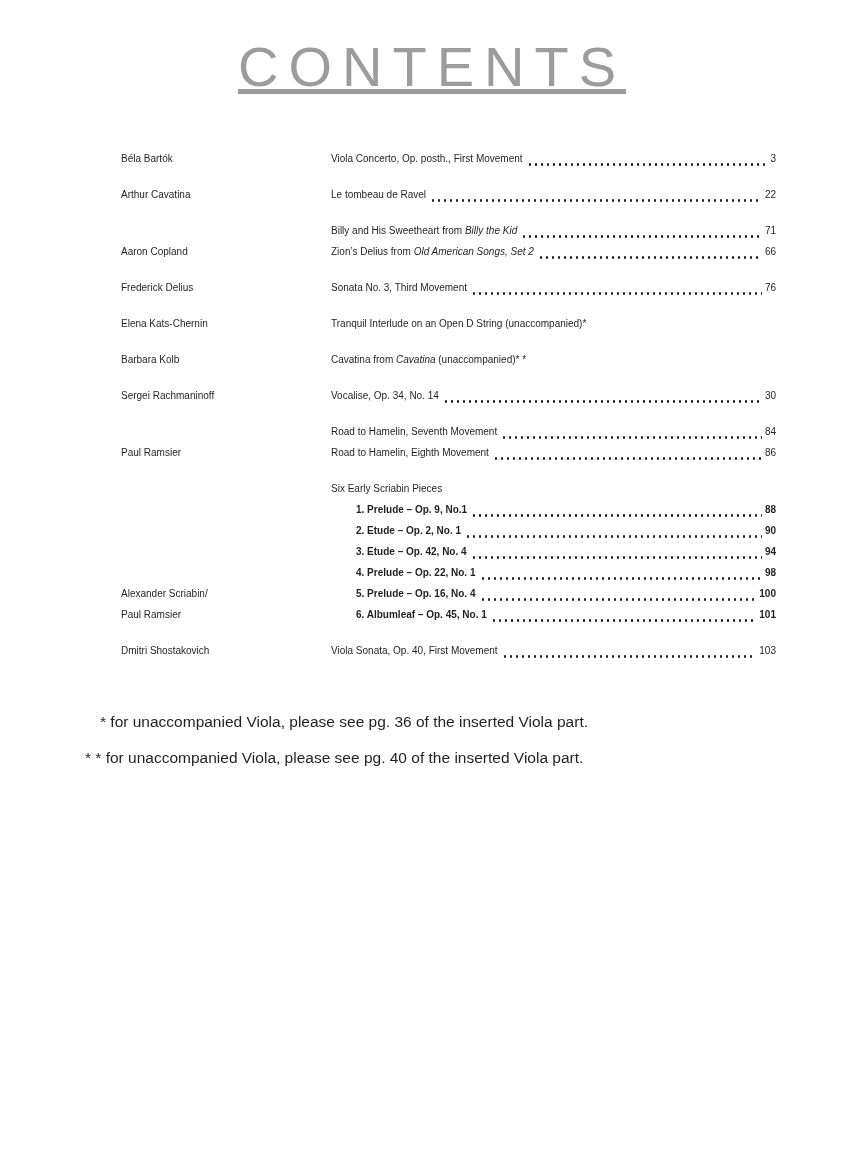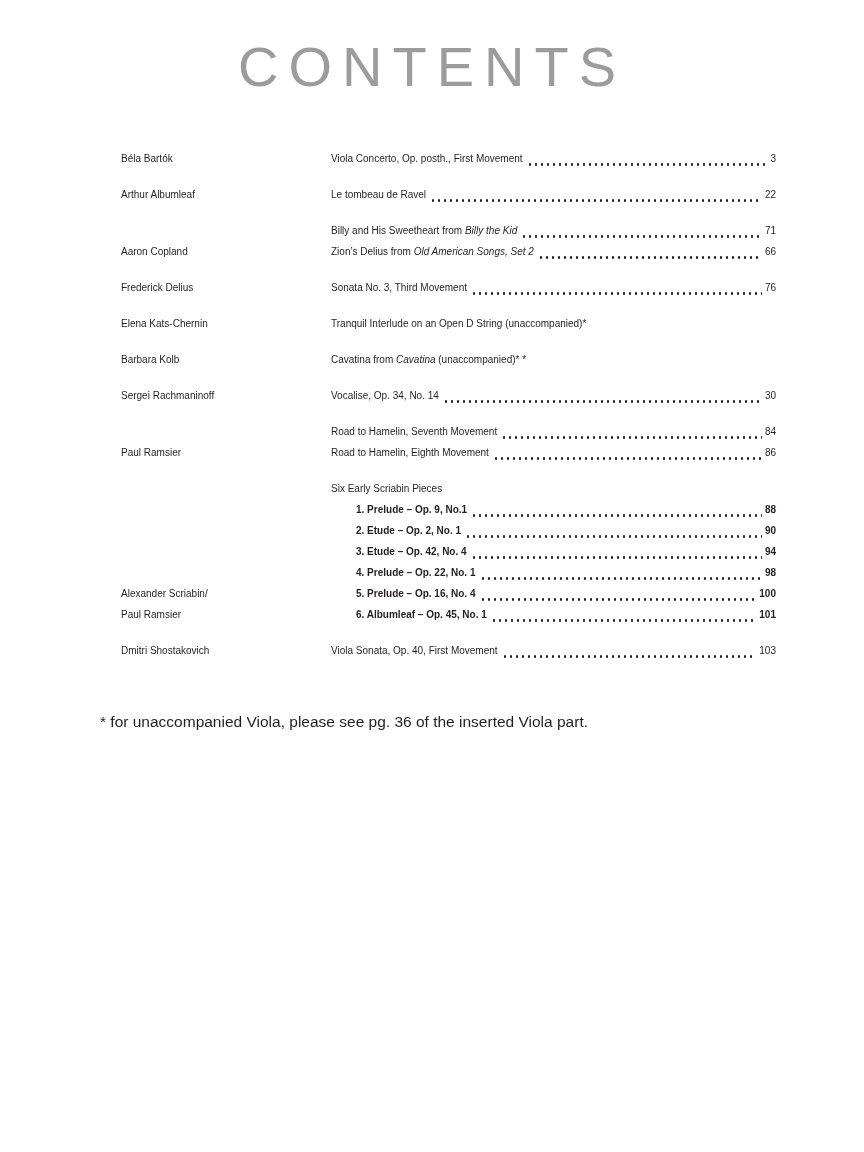--- a/index.html
+++ b/index.html
@@ -22,20 +22,21 @@
     overflow: hidden;
   }
   .title {
     margin: 36px 0 0 0;
     text-align: center;
     font-size: 56px;
     font-weight: 400;
     letter-spacing: 10px;
     color: #9c9c9c;
     line-height: 1.1;
+    text-decoration: underline;
   }
   .toc {
     margin: 50px 88px 0 85px;
   }
   .entry {
     display: flex;
     align-items: flex-end;
     margin-bottom: 15px;
     font-size: 10px;
     line-height: 21px;
@@ -95,21 +96,21 @@
         <div class="composer">Béla Bartók</div>
         <div class="works">
           <div class="work-line">
             <span class="work-title"><span>Viola Concerto, Op. posth., First Movement</span></span>
             <span class="leader"></span>
             <span class="page-num">3</span>
           </div>
         </div>
       </div>
       <div class="entry">
-        <div class="composer">Arthur Albumleaf</div>
+        <div class="composer">Arthur Cavatina</div>
         <div class="works">
           <div class="work-line">
             <span class="work-title"><span>Le tombeau de Ravel</span></span>
             <span class="leader"></span>
             <span class="page-num">22</span>
           </div>
         </div>
       </div>
       <div class="entry">
         <div class="composer">Aaron Copland</div>
@@ -223,14 +224,15 @@
             <span class="work-title"><span>Viola Sonata, Op. 40, First Movement</span></span>
             <span class="leader"></span>
             <span class="page-num">103</span>
           </div>
         </div>
       </div>
     </div>
 
   <div class="footnotes">
     <p class="footnote fn1">* for unaccompanied Viola, please see pg. 36 of the inserted Viola part.</p>
+    <p class="footnote fn2">* * for unaccompanied Viola, please see pg. 40 of the inserted Viola part.</p>
   </div>
 </div>
 
 </body></html>

